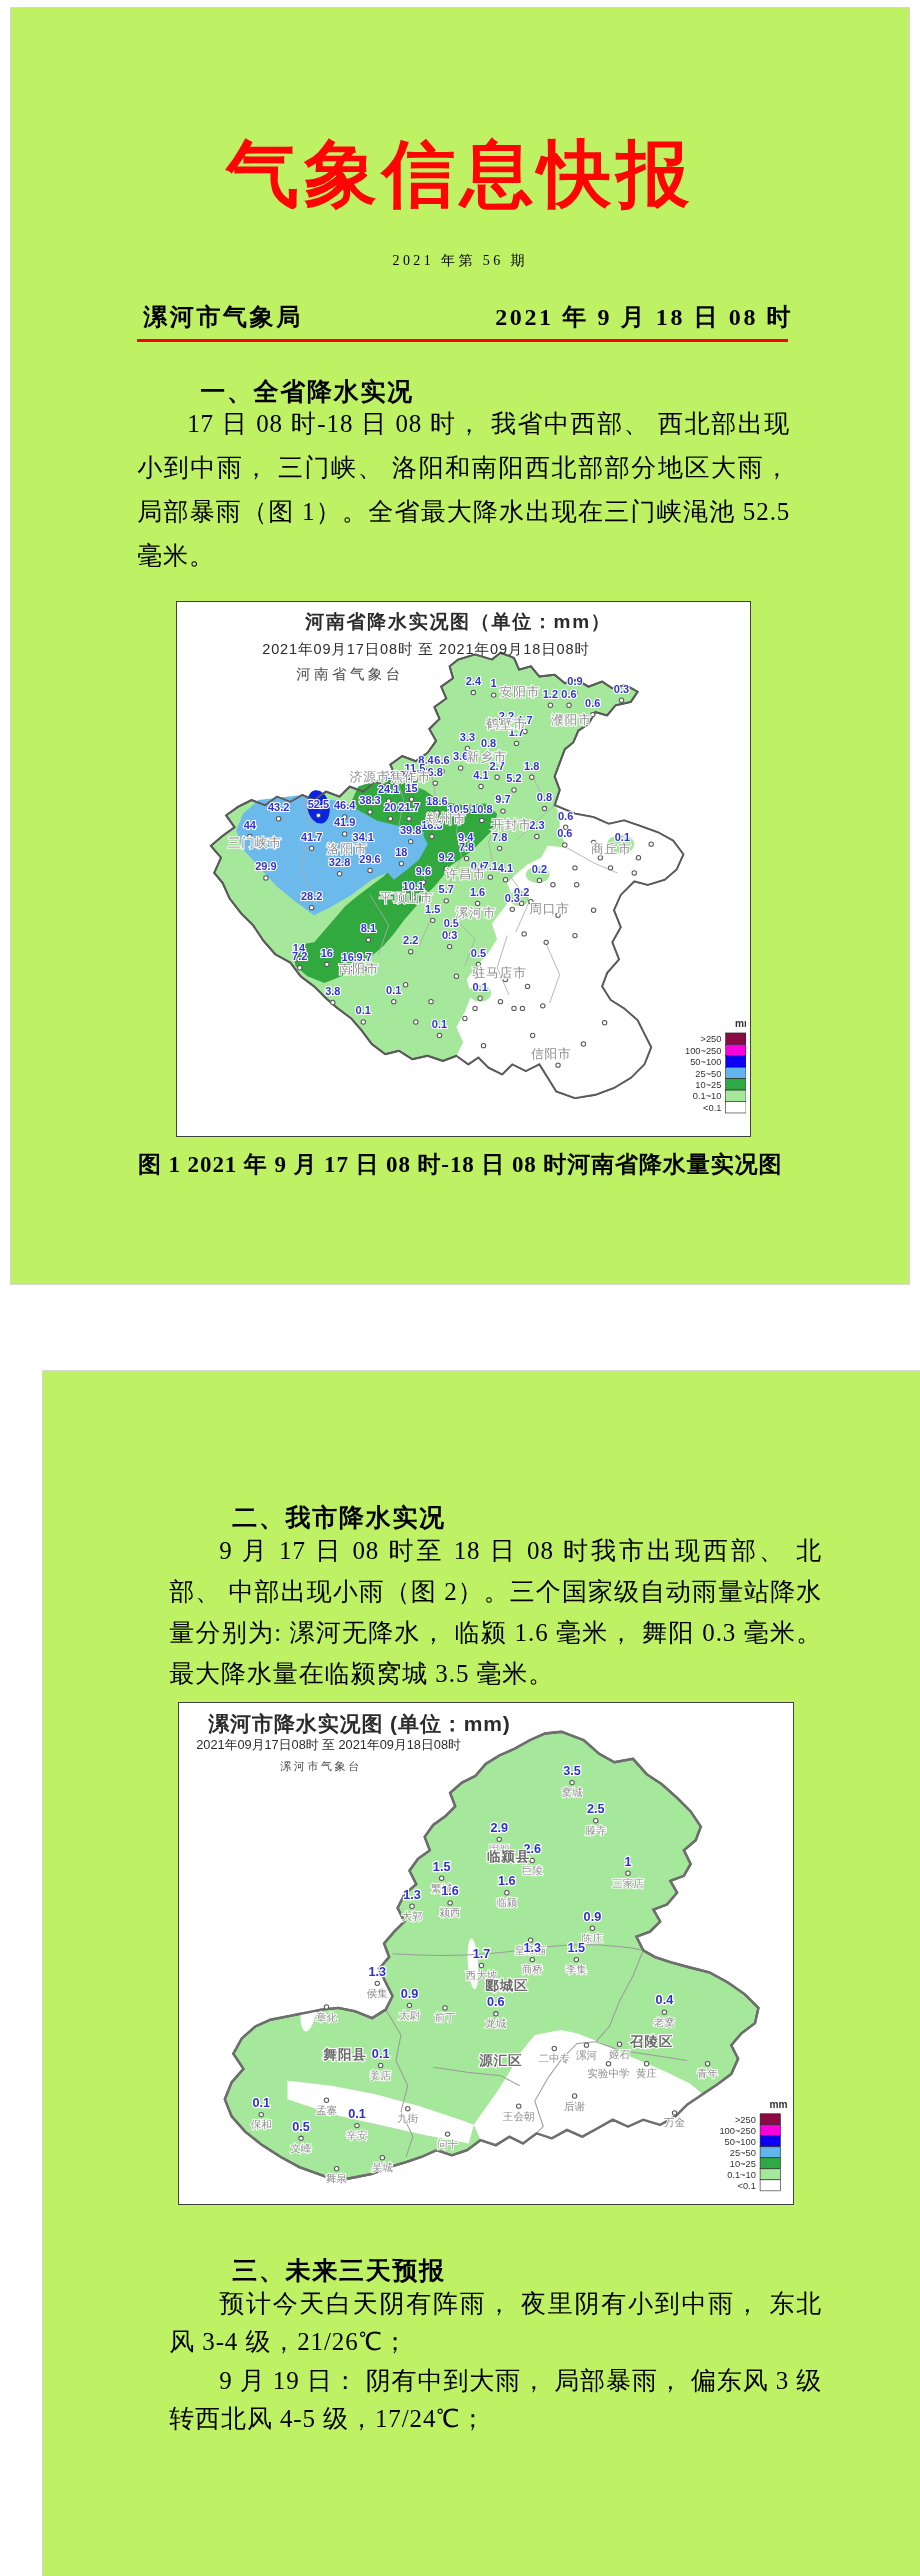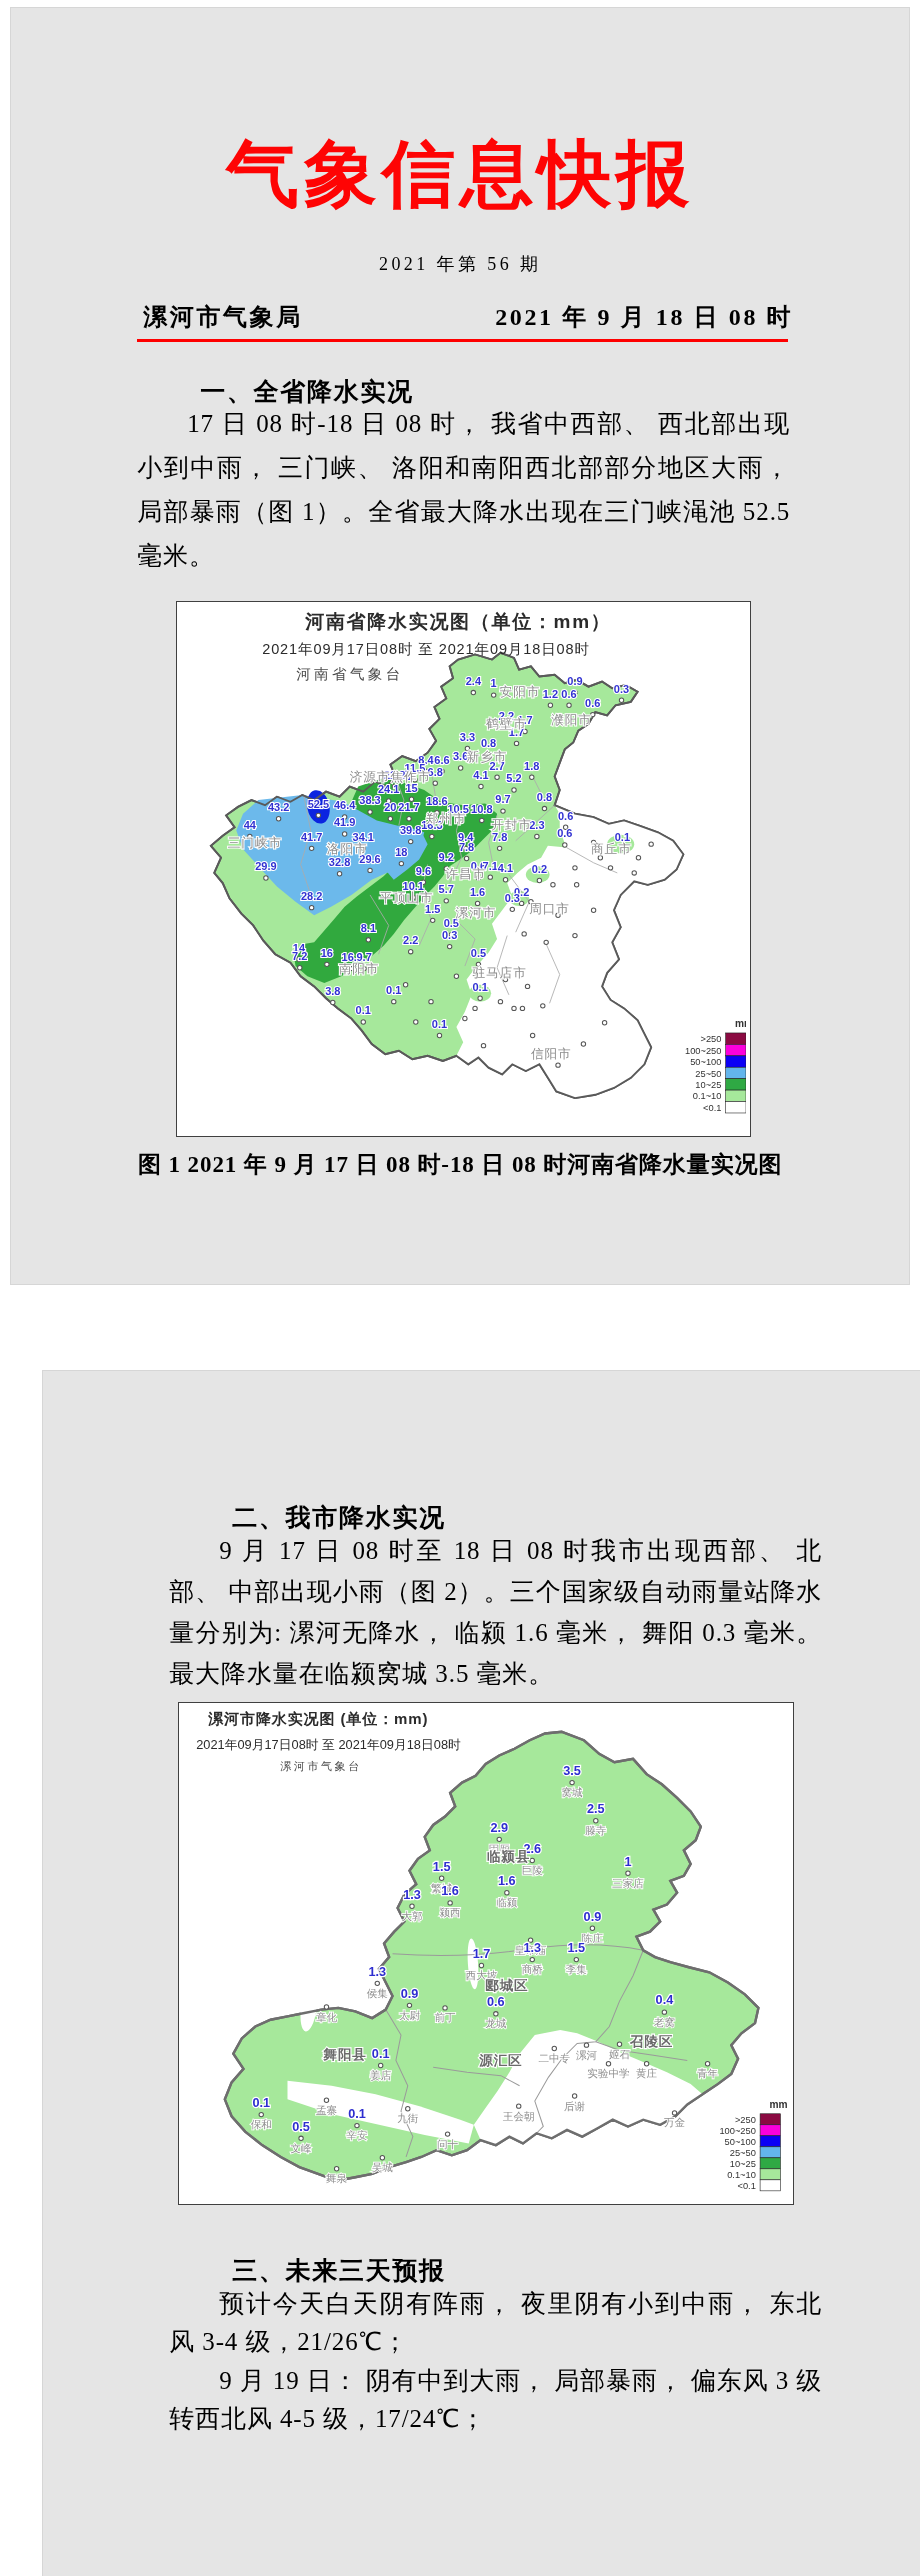--- a/index.html
+++ b/index.html
@@ -1,41 +1,41 @@
 <!DOCTYPE html>
 <html style="font-size:13.6px"><head>
 <meta charset="utf-8">
 <style>
   html,body{margin:0;padding:0;background:#ffffff;}
   body{width:921px;height:2576px;position:relative;font-family:"Liberation Serif",serif;color:#000;}
-  .page{position:absolute;left:10.2px;width:898px;background:#e5e5e5;border:0.9px solid #d6d6d6;}
+  .page{position:absolute;left:10.2px;width:898px;background:#bef264;border:0.9px solid #d6d6d6;}
   #page1{top:6.8px;height:1276px;}
   #page2{top:1370px;height:1273px;margin-left:32px;}
   .doc-title{position:absolute;top:118px;left:0;width:100%;text-align:center;
     font-size:73px;font-weight:900;color:#fe0404;letter-spacing:5.1px;font-family:"Liberation Serif",serif;}
-  .issue{position:absolute;top:244px;left:0;width:100%;text-align:center;font-size:18px;letter-spacing:3.4px;}
+  .issue{position:absolute;top:244px;left:0;width:100%;text-align:center;font-size:14px;letter-spacing:3.4px;}
   .agency-row{position:absolute;top:293px;left:132px;width:650px;display:flex;justify-content:space-between;
     font-size:24px;font-weight:bold;letter-spacing:2.6px;}
   .red-rule{position:absolute;top:331px;left:126px;width:651px;height:3.4px;background:#fe0000;}
   .h{position:absolute;left:189px;font-family:"Liberation Sans",sans-serif;font-weight:bold;font-size:25px;letter-spacing:1.7px;}
   .sec1-h{top:367px;}
   .para{position:absolute;left:126px;width:653px;font-size:25px;text-align:justify;text-indent:2em;
     margin:0;letter-spacing:0.9px;}
   .para1{top:394px;line-height:44px;}
   .fig{position:absolute;border:1.7px solid #404040;background:#fff;margin:0;padding:0;}
   #fig1{top:593px;left:165px;width:573px;height:534px;}
   #fig2{top:331px;left:135px;width:614px;height:501px;}
   .fig svg{position:absolute;left:0;top:0;}
   .f-title{position:absolute;font-family:"Liberation Sans",sans-serif;font-weight:bold;color:#2b2b2b;z-index:5;}
   .f-date{position:absolute;font-family:"Liberation Sans",sans-serif;color:#2b2b2b;z-index:5;}
   .f-src{position:absolute;color:#4a4a4a;z-index:5;font-family:"Liberation Serif",serif;}
   .f1-title{left:128px;top:6.8px;font-size:19px;letter-spacing:1.7px;}
   .f1-date{left:85px;top:38px;font-size:14.5px;letter-spacing:0.9px;}
   .f1-src{left:119px;top:63px;font-size:14.5px;letter-spacing:3.4px;}
-  .f2-title{left:29px;top:6.8px;font-size:15px;letter-spacing:0.9px;}
+  .f2-title{left:29px;top:6.8px;font-size:21px;letter-spacing:0.9px;}
   .f2-date{left:17px;top:34px;font-size:12.8px;}
   .f2-src{left:101px;top:56px;font-size:11px;letter-spacing:2.6px;}
   .caption{position:absolute;left:0;width:100%;text-align:center;font-weight:bold;font-size:23px;}
   #cap1{top:1141px;letter-spacing:0.9px;}
   #cap2{top:837px;}
   .sec2-h{top:130px;}
   .para2{top:159px;line-height:41px;}
   .sec3-h{top:883px;}
   .fc{line-height:38px;}
   #fcA{top:914px;}

